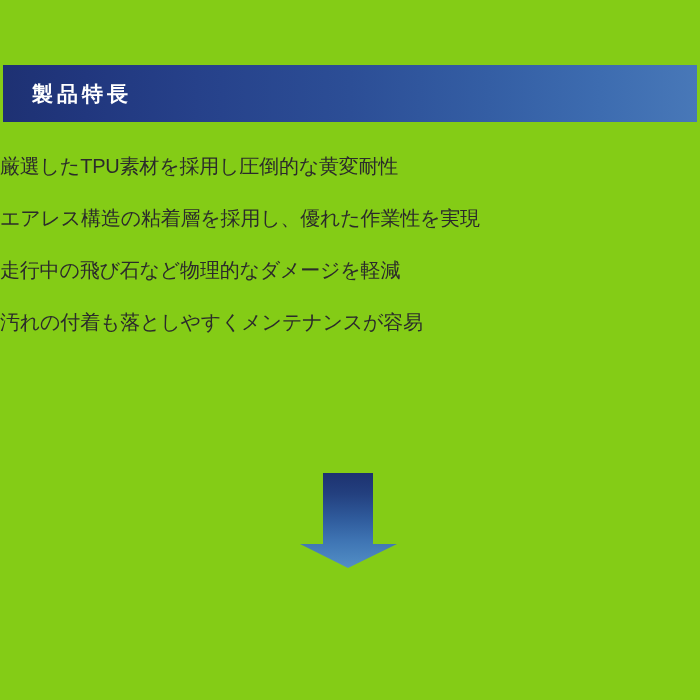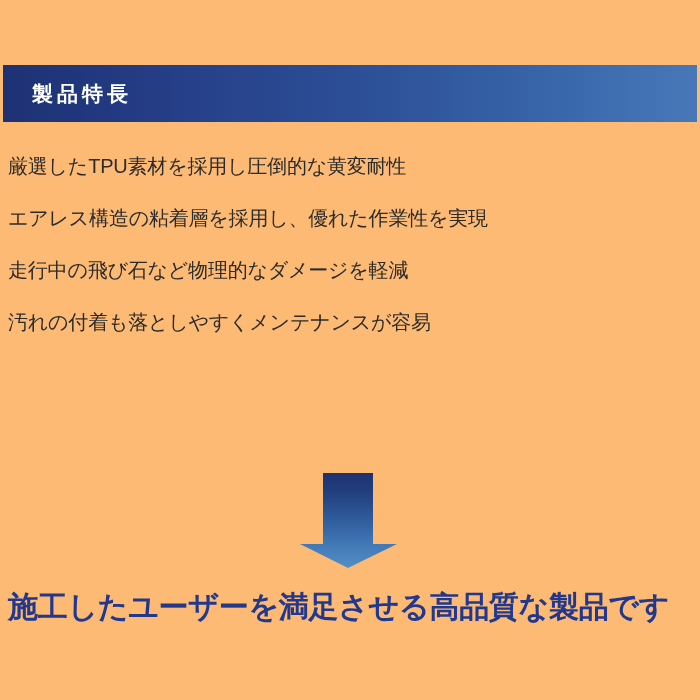--- a/index.html
+++ b/index.html
@@ -16,21 +16,21 @@
     font-family: "Liberation Sans", "DejaVu Sans", sans-serif;
     -webkit-font-smoothing: antialiased;
   }
 
   .page {
     position: absolute;
     left: 0;
     top: 0;
     width: 700px;
     height: 700px;
-    background: #fdba74;
+    background: #84cc16;
   }
 
   
   .section-header {
     position: absolute;
     left: 3px;
     top: 65px;
     width: 694px;
     height: 57px;
     background: linear-gradient(
@@ -61,21 +61,20 @@
   .feature-list {
     position: absolute;
     left: 0;
     top: 140px;
     width: 700px;
   }
   .feature-line {
     height: 52px;
     display: flex;
     align-items: center;
-    padding-left: 8px;
     box-sizing: border-box;
     color: #2b2b2b;
     font-size: 20px;
     font-weight: normal;
     letter-spacing: -0.2px;
     white-space: nowrap;
   }
   .feature-line.long {
     font-size: 19.4px;
     letter-spacing: -0.5px;
@@ -135,15 +134,14 @@
           <stop offset="22%" stop-color="#23407f"></stop>
           <stop offset="48%" stop-color="#2f5b9c"></stop>
           <stop offset="72%" stop-color="#3f75b4"></stop>
           <stop offset="100%" stop-color="#528fc6"></stop>
         </linearGradient>
       </defs>
       <polygon points="24,1 74,1 74,72 98,72 49,96 1,72 24,72" fill="url(#arrowGrad)"></polygon>
     </svg>
   </div>
 
-  <div class="conclusion">施工したユーザーを満足させる高品質な製品です</div>
 
 </div>
 
 </body></html>

